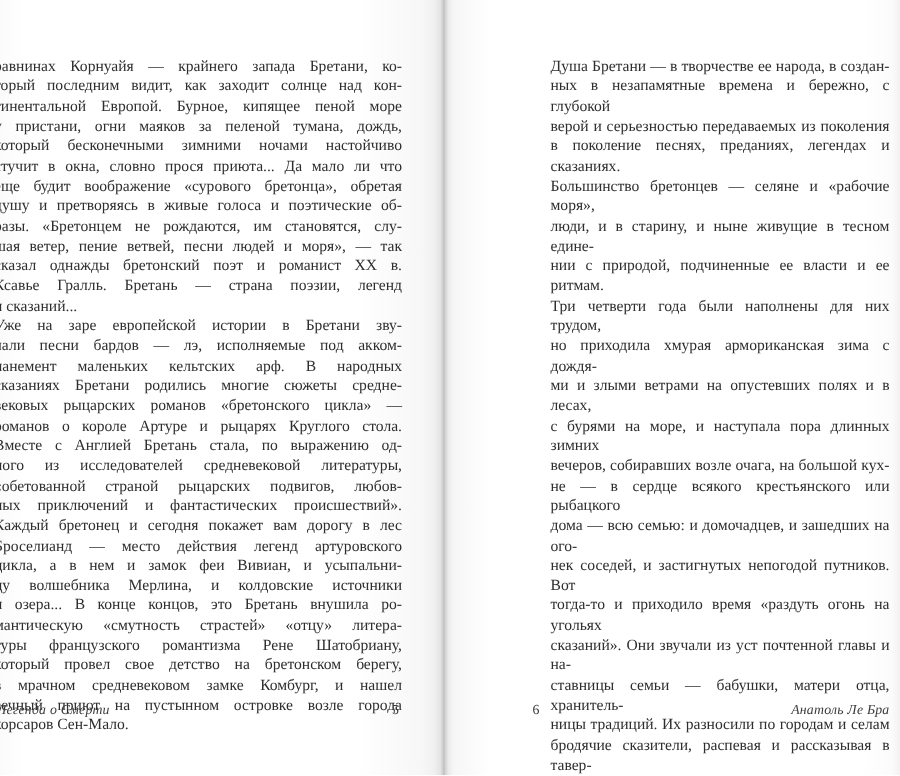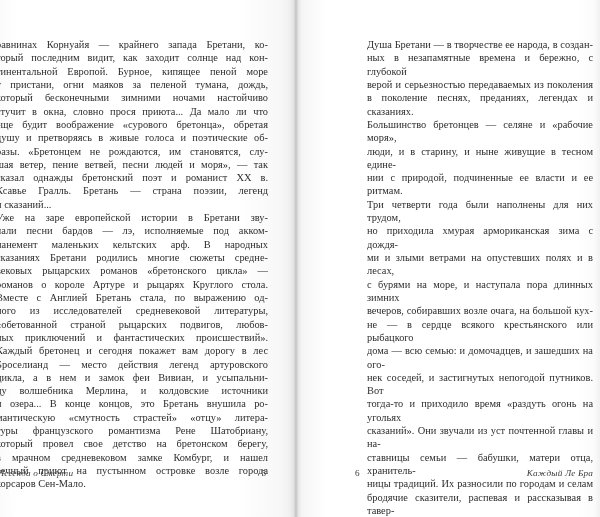--- a/index.html
+++ b/index.html
@@ -161,19 +161,19 @@
 
   <div class="footer" id="footer-left">
     <span class="title">Легенда о Смерти</span>
     <span class="folio">5</span>
   </div>
 
   <div class="column" id="col-right"><span class="line">     Душа Бретани — в творчестве ее народа, в создан-</span><span class="line">ных в незапамятные времена и бережно, с глубокой</span><span class="line">верой и серьезностью передаваемых из поколения</span><span class="line">в поколение песнях, преданиях, легендах и сказаниях.</span><span class="line">Большинство бретонцев — селяне и «рабочие моря»,</span><span class="line">люди, и в старину, и ныне живущие в тесном едине-</span><span class="line">нии с природой, подчиненные ее власти и ее ритмам.</span><span class="line">Три четверти года были наполнены для них трудом,</span><span class="line">но приходила хмурая армориканская зима с дождя-</span><span class="line">ми и злыми ветрами на опустевших полях и в лесах,</span><span class="line">с бурями на море, и наступала пора длинных зимних</span><span class="line">вечеров, собиравших возле очага, на большой кух-</span><span class="line">не — в сердце всякого крестьянского или рыбацкого</span><span class="line">дома — всю семью: и домочадцев, и зашедших на ого-</span><span class="line">нек соседей, и застигнутых непогодой путников. Вот</span><span class="line">тогда-то и приходило время «раздуть огонь на угольях</span><span class="line">сказаний». Они звучали из уст почтенной главы и на-</span><span class="line">ставницы семьи — бабушки, матери отца, хранитель-</span><span class="line">ницы традиций. Их разносили по городам и селам</span><span class="line">бродячие сказители, распевая и рассказывая в тавер-</span></div>
 
   <div class="footer" id="footer-right">
     <span class="folio">6</span>
-    <span class="title">Каждый Ле Бра</span>
+    <span class="title">Анатоль Ле Бра</span>
   </div>
 
   <div id="gutter"></div>
   <div id="edge-right"></div>
   <div id="grain"></div>
 </div>
 
 </body></html>

